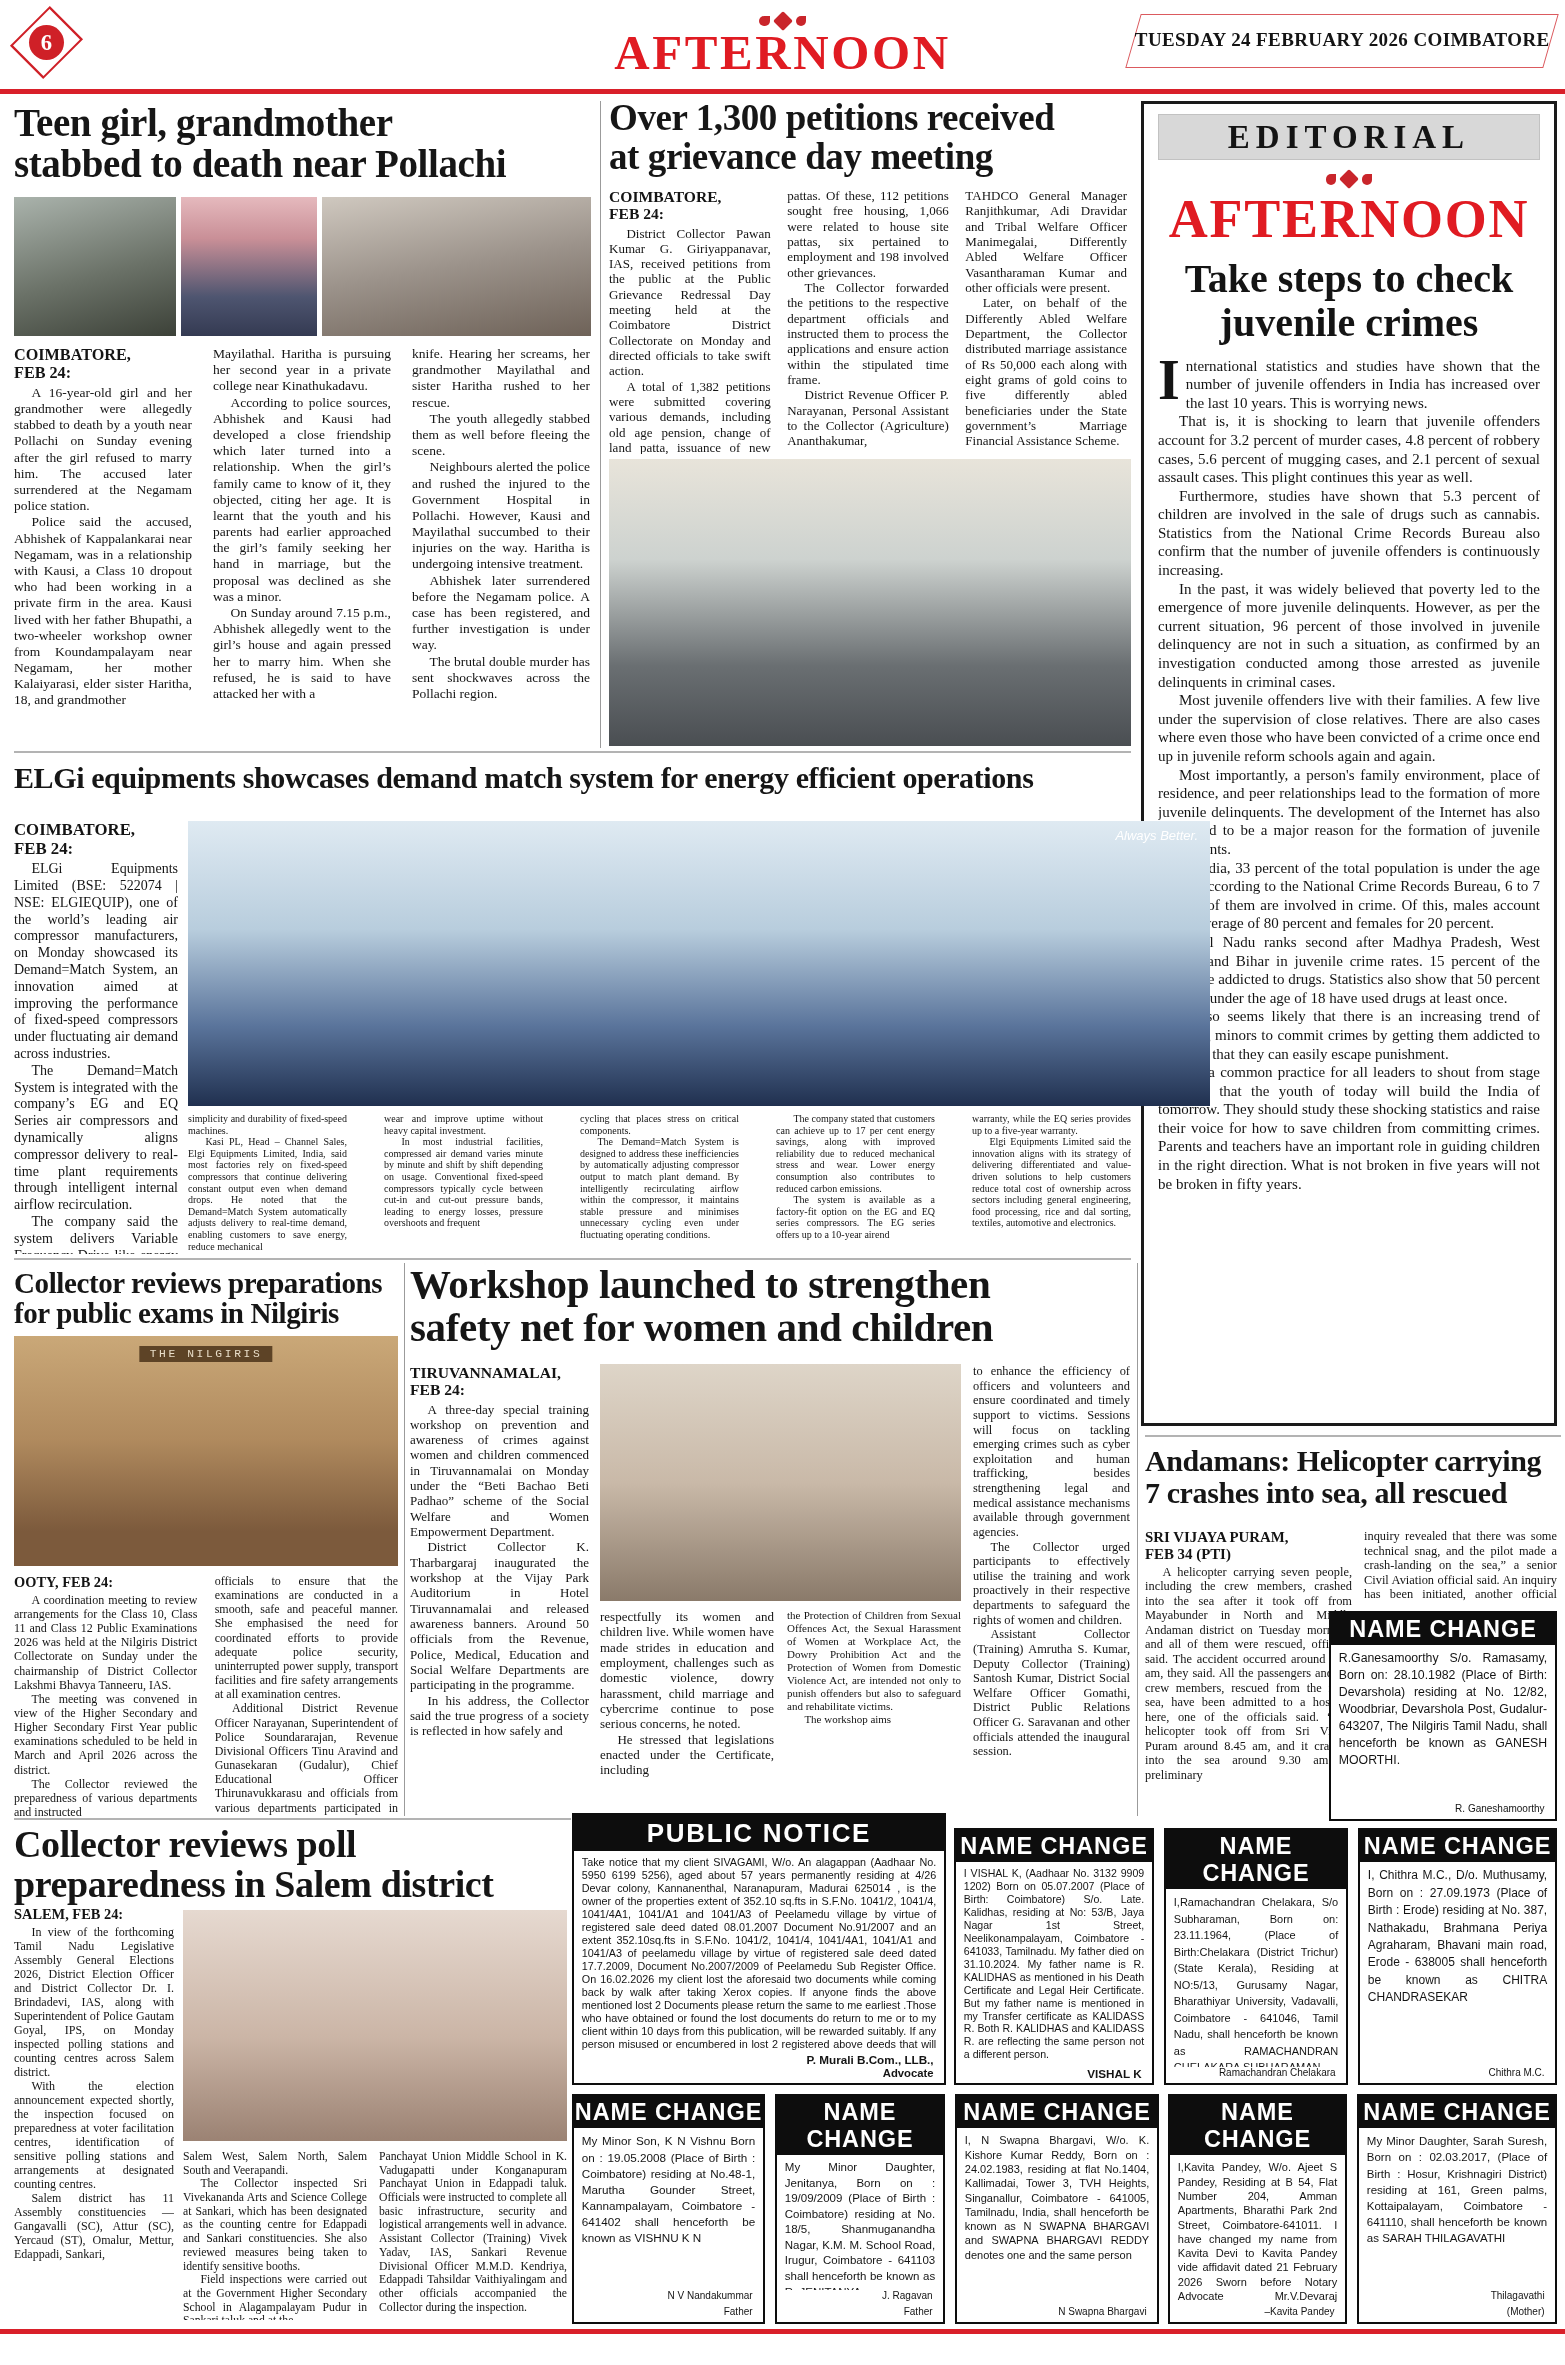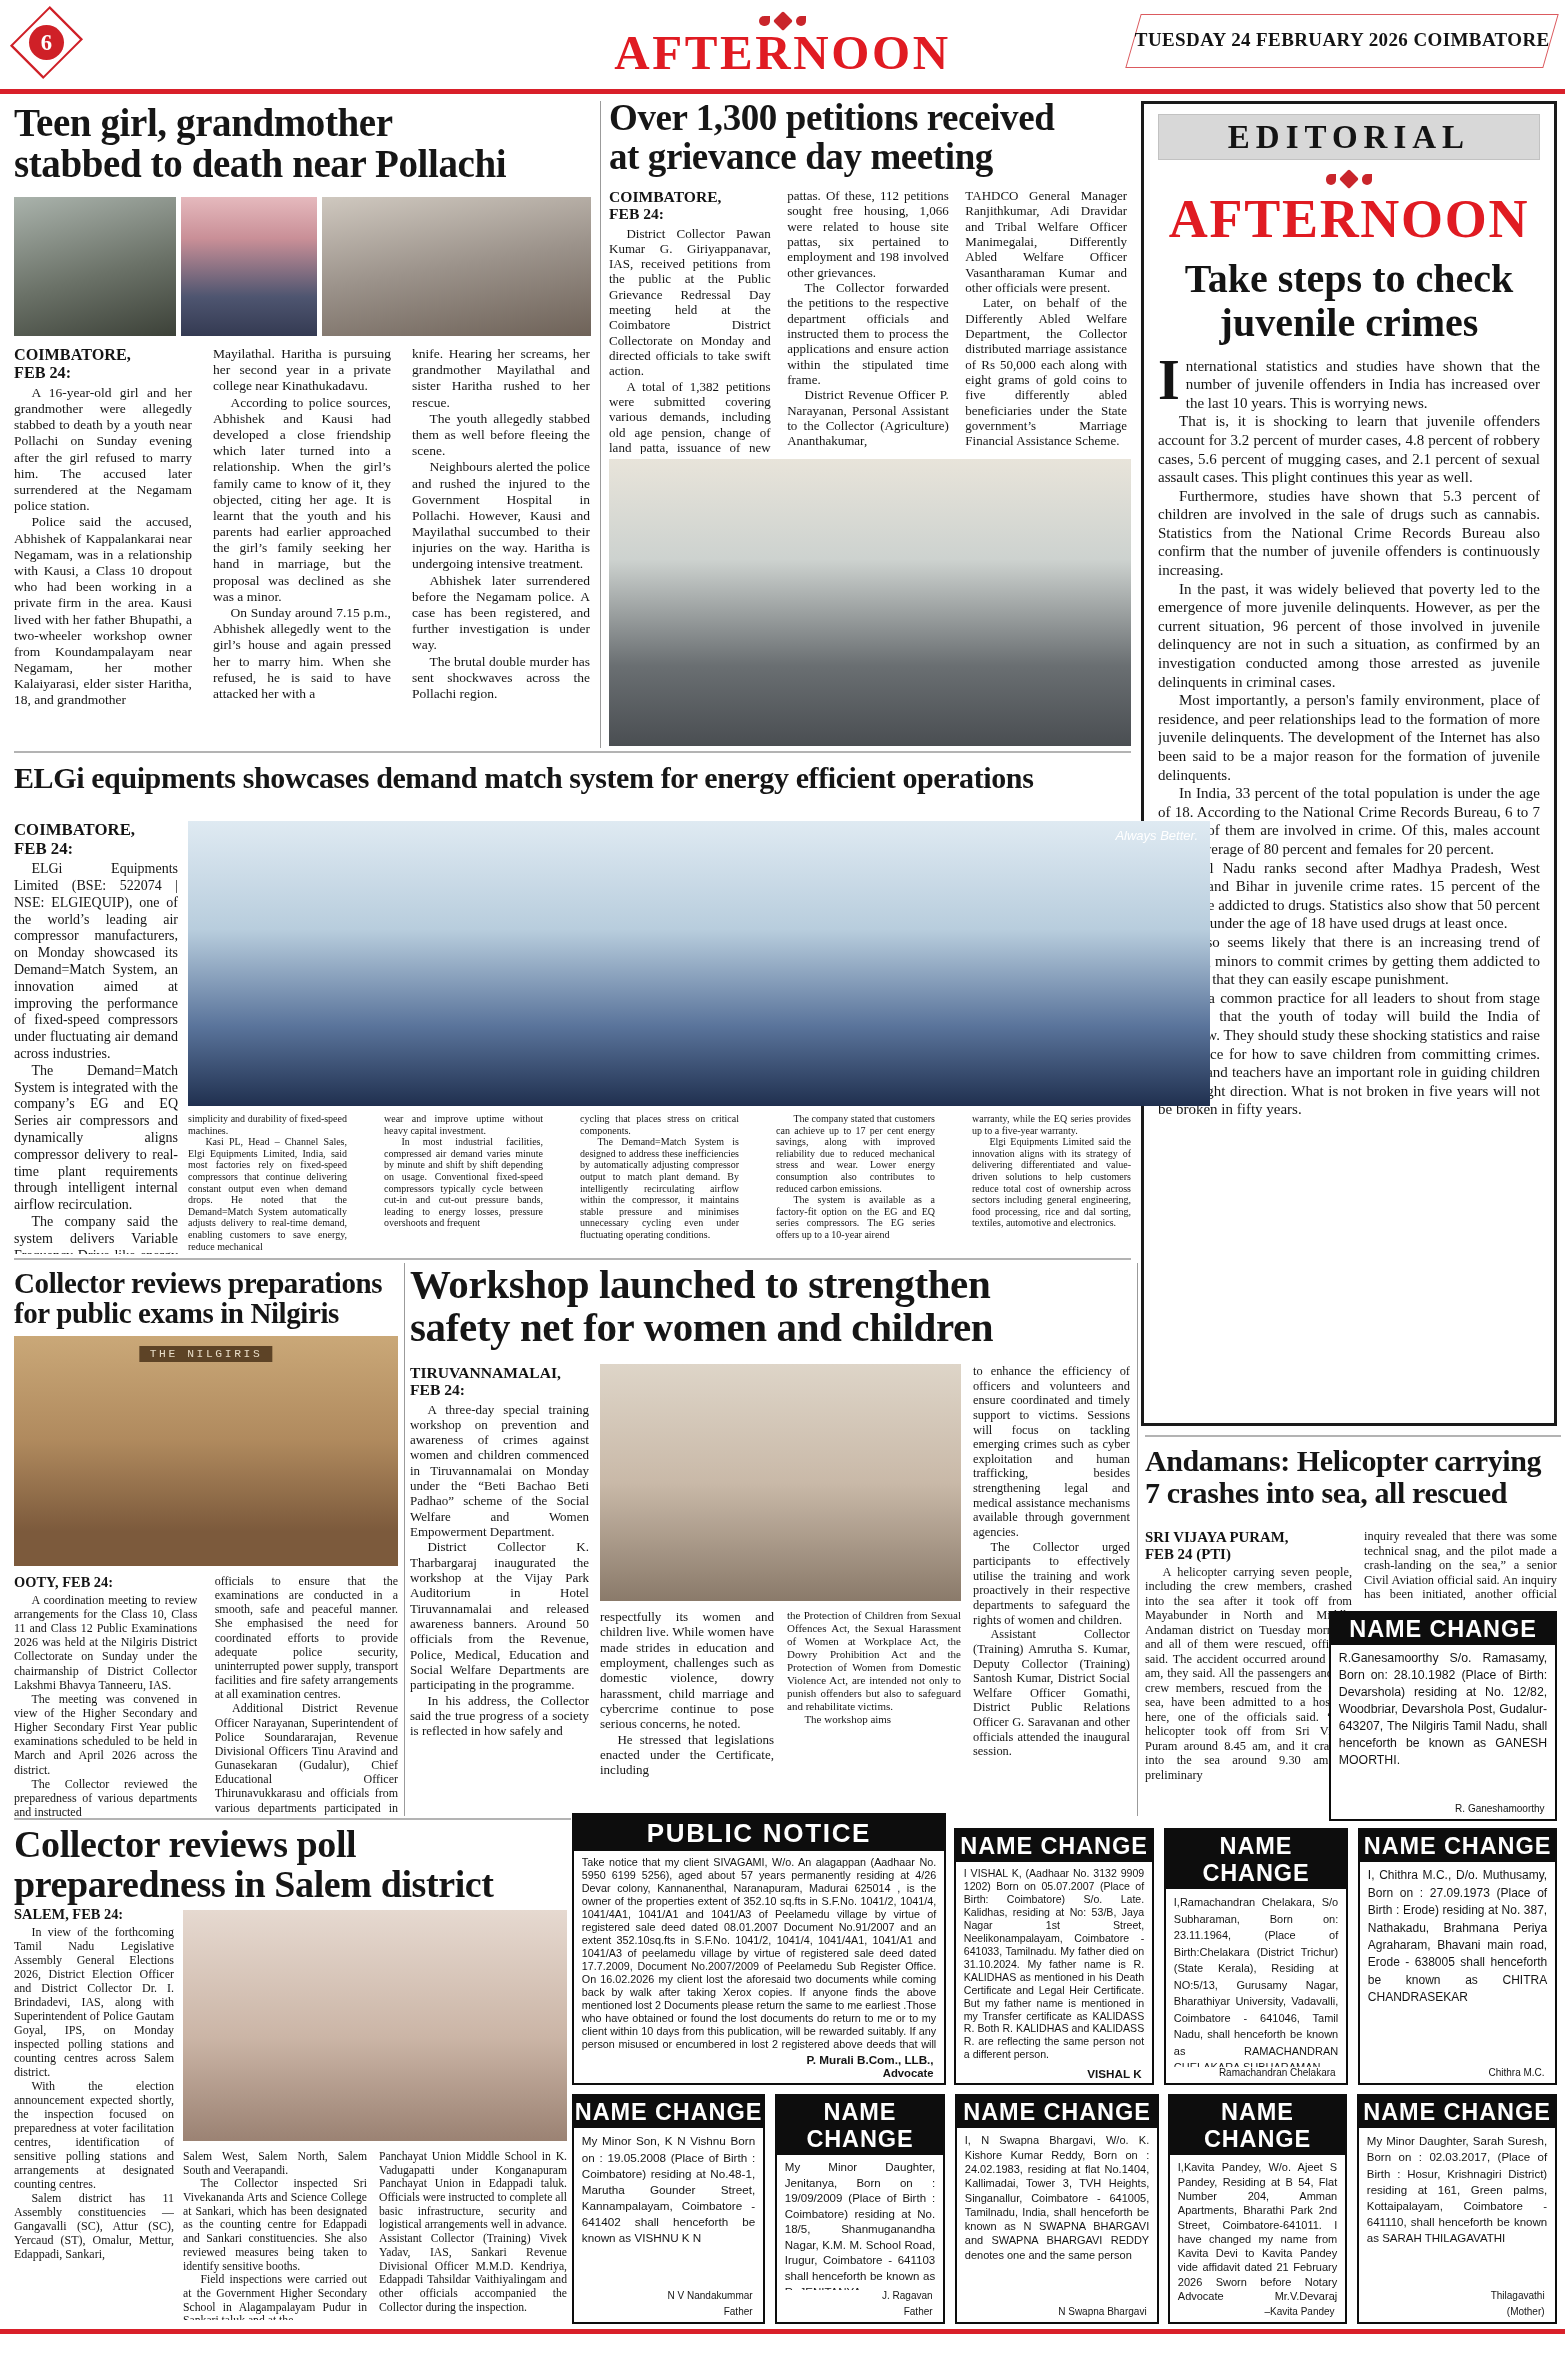--- a/index.html
+++ b/index.html
@@ -196,20 +196,21 @@
     </div>
     <div class="ed-brand">AFTERNOON</div>
     <div class="ed-head">Take steps to check
 juvenile crimes</div>
     <div class="ed-body">
       <p class="para ed-lead"><span class="drop">I</span><span>nternational statistics and studies have shown that the number of juvenile offenders in India has increased over the last 10 years. This is worrying news.</span></p>
       <div>
           <p class="para">That is, it is shocking to learn that juvenile offenders account for 3.2 percent of murder cases, 4.8 percent of robbery cases, 5.6 percent of mugging cases, and 2.1 percent of sexual assault cases. This plight continues this year as well.</p>
           <p class="para">Furthermore, studies have shown that 5.3 percent of children are involved in the sale of drugs such as cannabis. Statistics from the National Crime Records Bureau also confirm that the number of juvenile offenders is continuously increasing.</p>
           <p class="para">In the past, it was widely believed that poverty led to the emergence of more juvenile delinquents. However, as per the current situation, 96 percent of those involved in juvenile delinquency are not in such a situation, as confirmed by an investigation conducted among those arrested as juvenile delinquents in criminal cases.</p>
+          <p class="para">Most juvenile offenders live with their families. A few live under the supervision of close relatives. There are also cases where even those who have been convicted of a crime once end up in juvenile reform schools again and again.</p>
           <p class="para">Most importantly, a person's family environment, place of residence, and peer relationships lead to the formation of more juvenile delinquents. The development of the Internet has also been said to be a major reason for the formation of juvenile delinquents.</p>
           <p class="para">In India, 33 percent of the total population is under the age of 18. According to the National Crime Records Bureau, 6 to 7 percent of them are involved in crime. Of this, males account for an average of 80 percent and females for 20 percent.</p>
           <p class="para">Tamil Nadu ranks second after Madhya Pradesh, West Bengal and Bihar in juvenile crime rates. 15 percent of the youth are addicted to drugs. Statistics also show that 50 percent of those under the age of 18 have used drugs at least once.</p>
           <p class="para">It also seems likely that there is an increasing trend of inducing minors to commit crimes by getting them addicted to drugs so that they can easily escape punishment.</p>
           <p class="para">It is a common practice for all leaders to shout from stage to stage that the youth of today will build the India of tomorrow. They should study these shocking statistics and raise their voice for how to save children from committing crimes. Parents and teachers have an important role in guiding children in the right direction. What is not broken in five years will not be broken in fifty years.</p>
         </div>
     </div>
   </div>
 
   <div class="hline" style="left:14px;top:751px;width:1117px;"></div>
@@ -297,21 +298,21 @@
       <p class="para cont">to enhance the efficiency of officers and volunteers and ensure coordinated and timely support to victims. Sessions will focus on tackling emerging crimes such as cyber exploitation and human trafficking, besides strengthening legal and medical assistance mechanisms available through government agencies.</p>
       <p class="para">The Collector urged participants to effectively utilise the training and work proactively in their respective departments to safeguard the rights of women and children.</p>
       <p class="para">Assistant Collector (Training) Amrutha S. Kumar, Deputy Collector (Training) Santosh Kumar, District Social Welfare Officer Gomathi, District Public Relations Officer G. Saravanan and other officials attended the inaugural session.</p>
     </div>
 
   <div class="hline" style="left:1145px;top:1435px;width:416px;"></div>
   <div class="abs hl" id="and-hl">Andamans: Helicopter carrying
 7 crashes into sea, all rescued</div>
   <div class="abs" id="and-col1">
     <div class="dateline">SRI VIJAYA PURAM,
-FEB 24 (PTI)</div>
+FEB 34 (PTI)</div>
     <div>
         <p class="para">A helicopter carrying seven people, including the crew members, crashed into the sea after it took off from Mayabunder in North and Middle Andaman district on Tuesday morning, and all of them were rescued, officials said. The accident occurred around 9.30 am, they said. All the passengers and the crew members, rescued from the mid-sea, have been admitted to a hospital here, one of the officials said. “The helicopter took off from Sri Vijaya Puram around 8.45 am, and it crashed into the sea around 9.30 am. A preliminary</p>
       </div>
   </div>
   <div class="abs" id="and-col2">
       <p class="para cont">inquiry revealed that there was some technical snag, and the pilot made a crash-landing on the sea,” a senior Civil Aviation official said. An inquiry has been initiated, another official said.</p>
     </div>
 
   <div class="nc" id="nc0">
     <div class="hd">NAME CHANGE</div>

